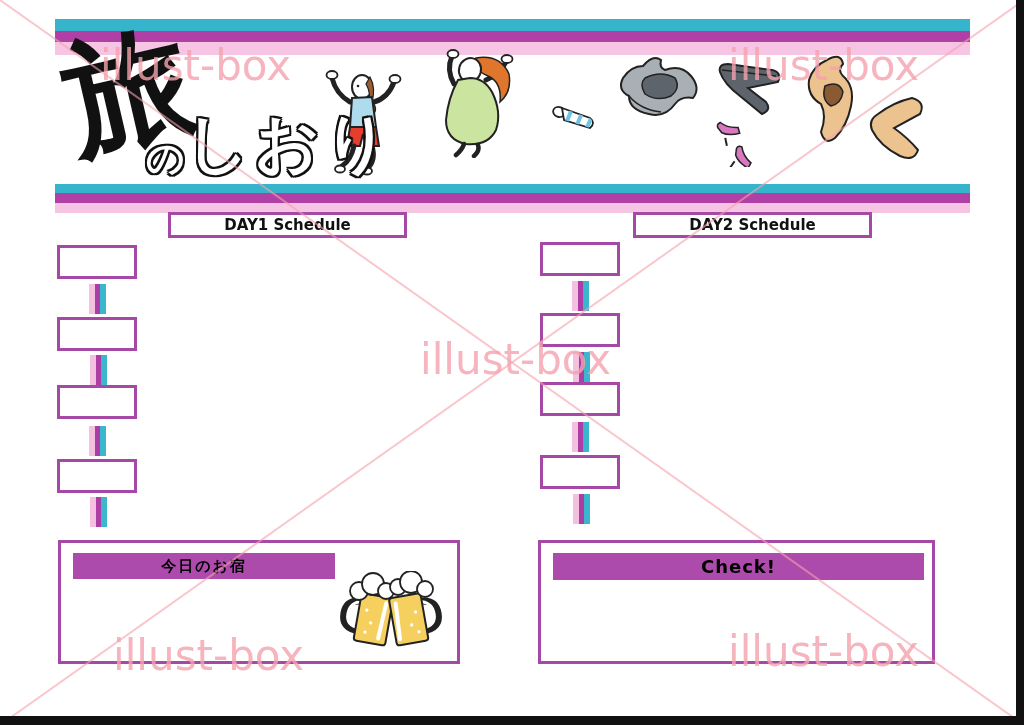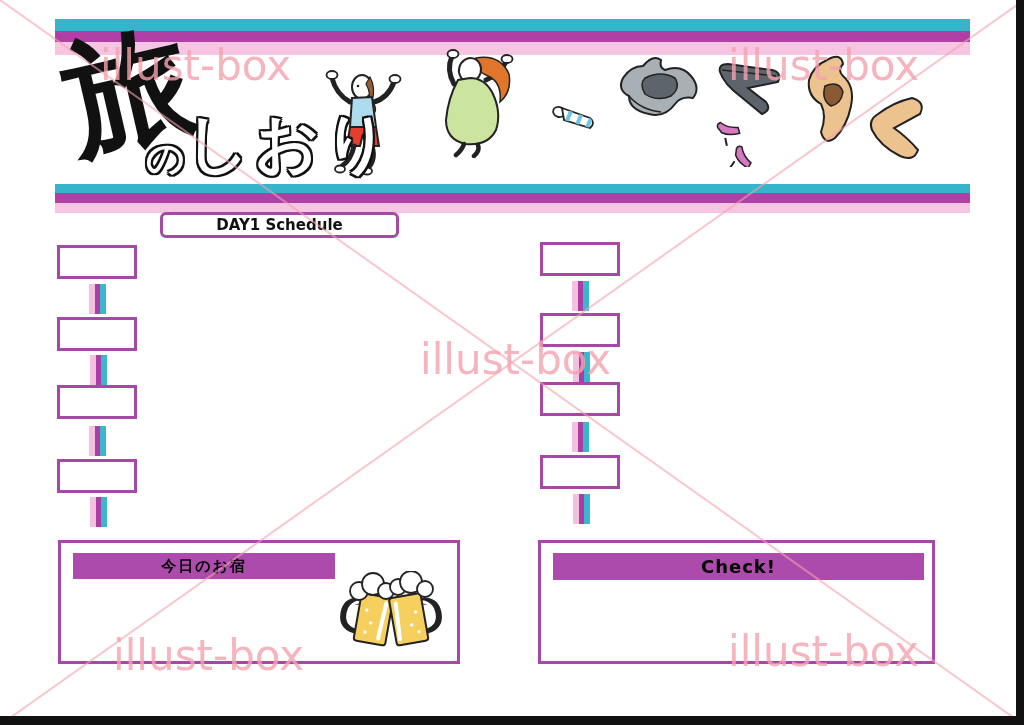--- a/index.html
+++ b/index.html
@@ -31,21 +31,21 @@
                 0 -2px 0 #111, 0 2px 0 #111, -2px 0 0 #111, 2px 0 0 #111; }
   #title-kana-row .particle { font-size:38px; vertical-align:-6px; }
   #title-kana-row .kana { font-size:64px; letter-spacing:4px;text-align:center; }
 
   .illo { position:absolute; z-index:1; }
 
   
   .sched-header { position:absolute; top:212px; width:239px; height:26px; background:#fff;
     border:3px solid #a648a6; display:flex; align-items:center; justify-content:center;
     font-size:15px; font-weight:bold; color:#111; z-index:2; }
-  #day1-header { left:160px;border-radius:6px; }
+  #day1-header { left:168px; }
   #day2-header { left:633px; }
 
   
   .slot { position:absolute; width:80px; height:34px; background:#fff;
     border:3px solid #a648a6; z-index:2; }
   .connector { position:absolute; width:17px; height:30px; display:flex; z-index:1; }
   .connector .p { width:6px; background:#f3c0e0; }
   .connector .m { width:5px; background:#ab3da5; }
   .connector .cy { width:6px; background:#3ab7cd; }
 
@@ -160,20 +160,23 @@
   </svg>
 
   <div id="stripes-mid" class="stripe-set">
     <div class="stripe c1"></div>
     <div class="stripe c2"></div>
     <div class="stripe c3"></div>
   </div>
 
   <div id="day1-header" class="sched-header">
     <span>DAY1 Schedule</span>
+  </div>
+  <div id="day2-header" class="sched-header">
+    <span>DAY2 Schedule</span>
   </div>
 
   <div class="slot" style="left:57px;top:245px"></div>
   <div class="connector" style="left:89px;top:284px">
       <div class="p"></div>
       <div class="m"></div>
       <div class="cy"></div>
     </div>
   <div class="slot" style="left:57px;top:317px"></div>
   <div class="connector" style="left:90px;top:355px">

